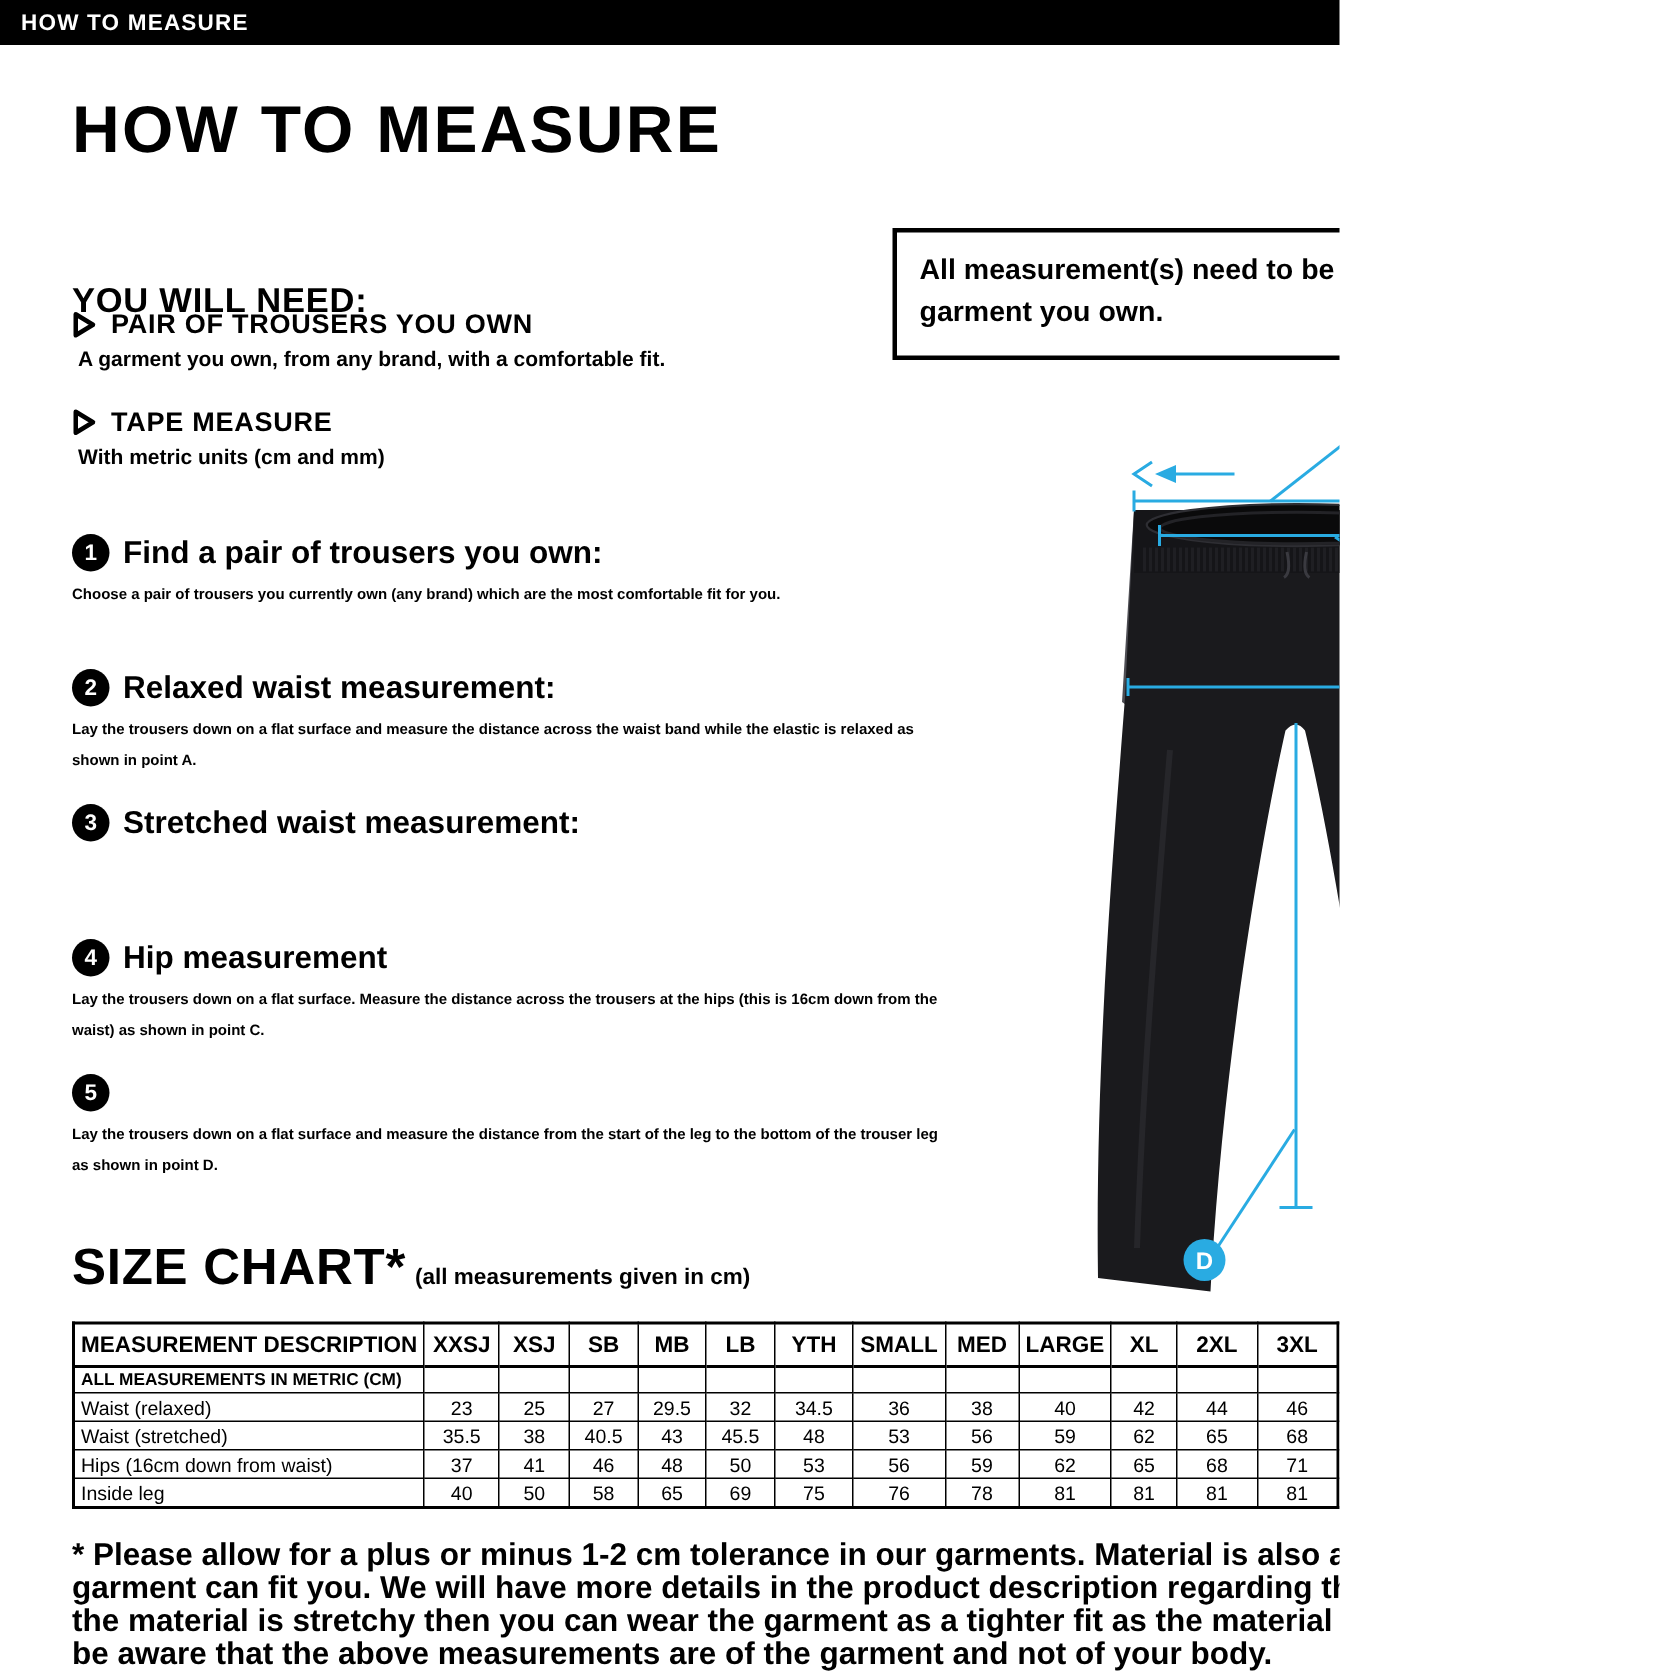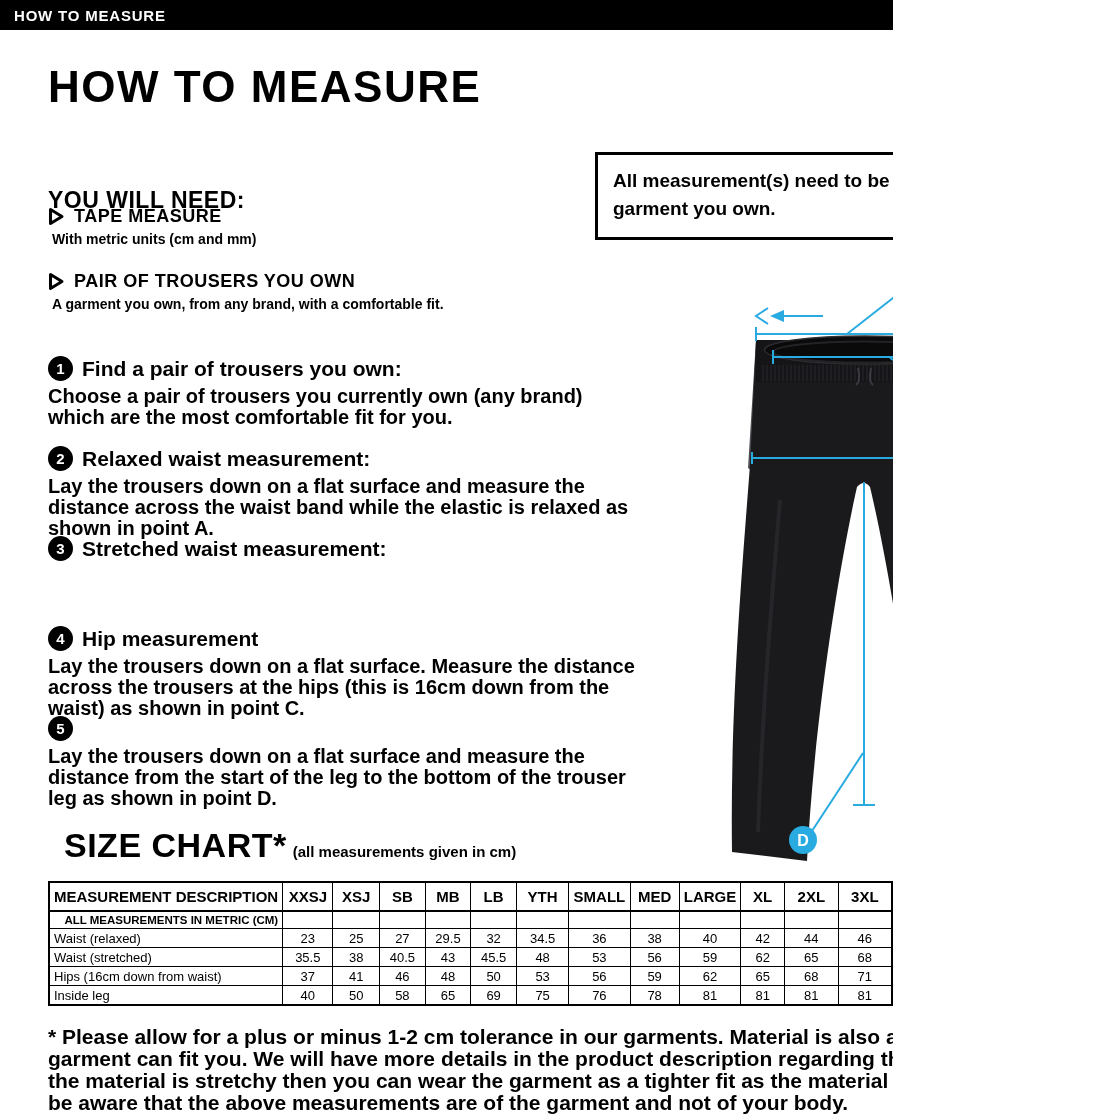--- a/index.html
+++ b/index.html
@@ -25,40 +25,40 @@
   .need-title svg{margin-right:9px;}
   .need-desc{font-size:14px;font-weight:bold;margin:4px 0 0 4px;}
 
   
   .steps{position:absolute;left:48px;top:356px;width:600px;}
   .step{height:90px;}
   .step-head{display:flex;align-items:center;font-size:21px;font-weight:900;}
   .step-num{display:inline-flex;align-items:center;justify-content:center;width:25px;height:25px;
             border-radius:50%;background:#000;color:#fff;font-size:15px;font-weight:bold;
             margin-right:9px;flex:0 0 25px;}
-  .step-desc{font-size:20px;font-weight:bold;line-height:21px;margin-top:5px;max-width:590px;}
+  .step-desc{font-size:10px;font-weight:bold;line-height:21px;margin-top:5px;max-width:590px;}
 
   
   .note-box{position:absolute;left:595px;top:152px;width:438px;border:3px solid #000;
             padding:12px 15px 14px 15px;font-size:19px;font-weight:bold;line-height:28px;}
 
   
   .diagram{position:absolute;left:690px;top:240px;width:430px;height:645px;}
 
   
-  .sc-head{position:absolute;left:64px;top:826px;font-size:34px;font-weight:900;letter-spacing:.5px;}
+  .sc-head{position:absolute;left:48px;top:826px;font-size:34px;font-weight:900;letter-spacing:.5px;}
   .sc-sub{font-size:15px;font-weight:bold;letter-spacing:0;margin-left:6px;}
   table.sizes{position:absolute;left:48px;top:881px;border-collapse:collapse;table-layout:fixed;
               background:#fff;}
   table.sizes td,table.sizes th{border:1px solid #000;padding:0 4px;height:18px;
               font-size:13px;text-align:center;white-space:nowrap;overflow:hidden;}
   table.sizes{border:2px solid #000;}
   table.sizes tr.hdr th{font-size:15px;font-weight:bold;height:27px;border-bottom:2px solid #000;border-radius:13px;}
   table.sizes th.desc{text-align:left;}
-  table.sizes tr.metric td{font-size:11.5px;font-weight:bold;text-align:right;height:16px;}
+  table.sizes tr.metric td{font-size:11.5px;font-weight:bold;text-align:left;height:16px;}
   table.sizes td.label{text-align:left;}
 
   
   .footnote{position:absolute;left:48px;top:1026px;width:1058px;font-size:21px;font-weight:bold;
             line-height:22px;}
 </style>
 </head>
 <body>
 
 <div id="canvas">
@@ -68,37 +68,37 @@
     <div class="topbar-logo">
       <div class="s-mark">S</div>
       <div class="s-name">SURRIDGE</div>
     </div>
   </div>
 
   <div class="h1">HOW TO MEASURE</div>
   <div class="h2">YOU WILL NEED:</div>
 
   <div class="need">
+    <div class="need-item">
+      <div class="need-title">
+        <svg width="17" height="19" viewBox="0 0 17 19">
+            <polygon points="2.5,2.5 14,9.5 2.5,16.5" fill="none" stroke="#000" stroke-width="3" stroke-linejoin="round"></polygon>
+          </svg>
+        <span>PAIR OF TROUSERS YOU OWN</span>
+      </div>
+      <div class="need-desc">A garment you own, from any brand, with a comfortable fit.</div>
+    </div>
     <div class="need-item">
       <div class="need-title">
         <svg width="17" height="19" viewBox="0 0 17 19">
             <polygon points="2.5,2.5 14,9.5 2.5,16.5" fill="none" stroke="#000" stroke-width="3" stroke-linejoin="round"></polygon>
           </svg>
         <span>TAPE MEASURE</span>
       </div>
       <div class="need-desc">With metric units (cm and mm)</div>
-    </div>
-    <div class="need-item">
-      <div class="need-title">
-        <svg width="17" height="19" viewBox="0 0 17 19">
-            <polygon points="2.5,2.5 14,9.5 2.5,16.5" fill="none" stroke="#000" stroke-width="3" stroke-linejoin="round"></polygon>
-          </svg>
-        <span>PAIR OF TROUSERS YOU OWN</span>
-      </div>
-      <div class="need-desc">A garment you own, from any brand, with a comfortable fit.</div>
     </div>
   </div>
 
   <div class="steps">
     <div class="step">
       <div class="step-head">
           <span class="step-num">1</span>
           <span>Find a pair of trousers you own:</span>
         </div>
       <div class="step-desc">Choose a pair of trousers you currently own (any brand) which are the most comfortable fit for you.</div>

